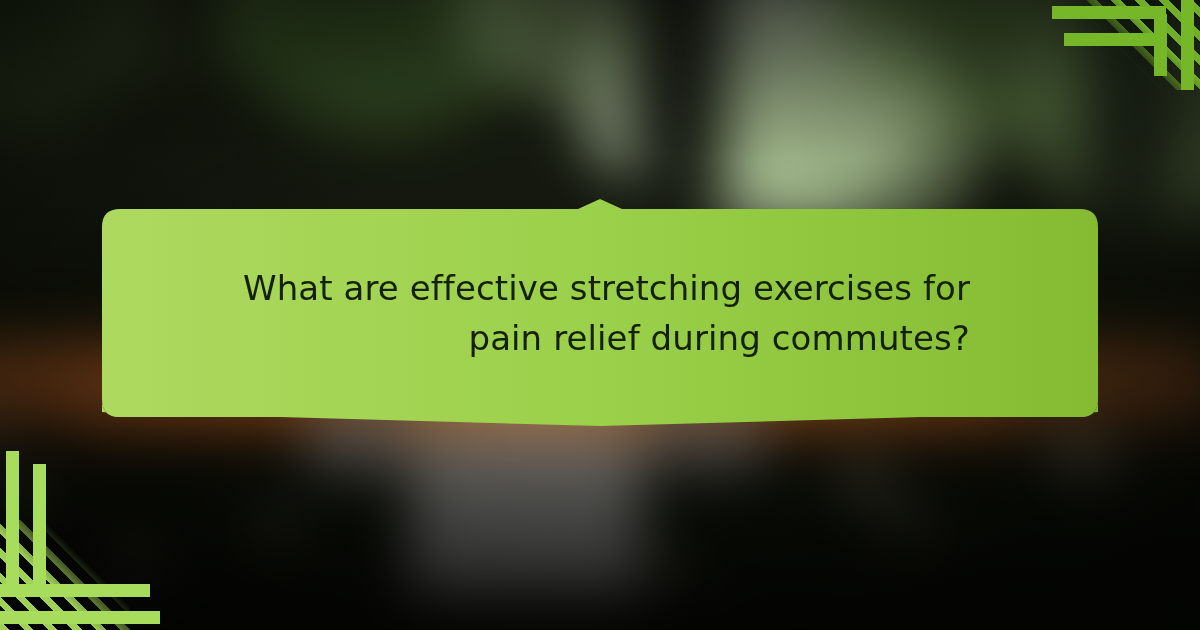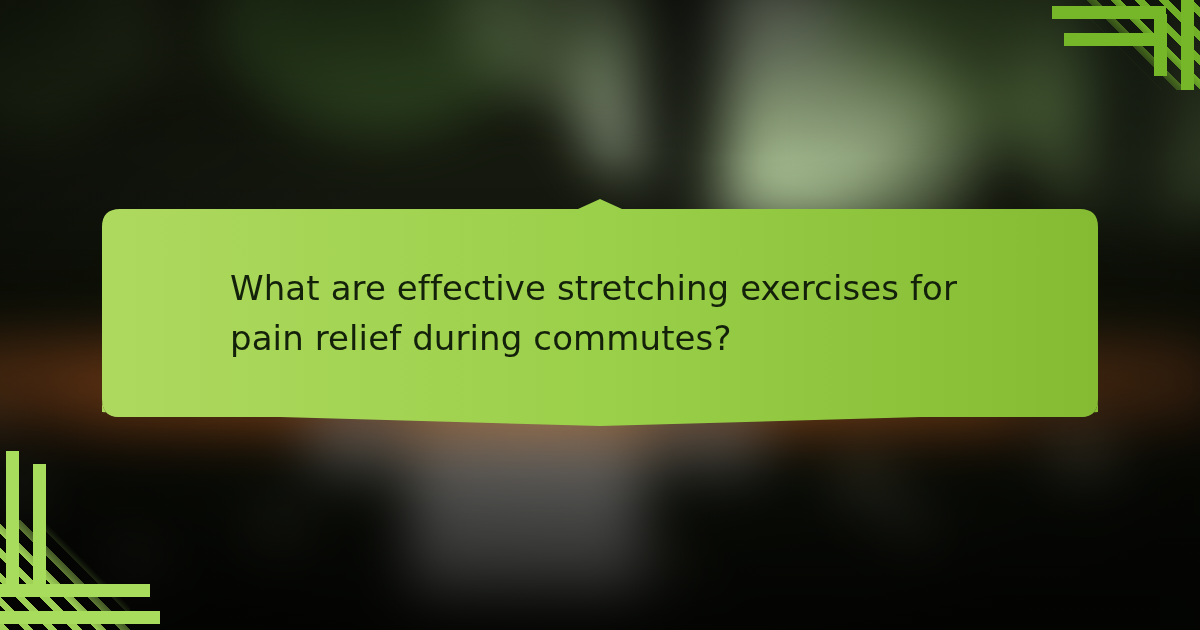--- a/index.html
+++ b/index.html
@@ -161,21 +161,21 @@
     width:996px; height:230px;
   }
   .card-shape { position:absolute; inset:0; }
   .card-shape svg { display:block; width:100%; height:100%; }
 
   .card-text {
     position:absolute; inset:0;
     display:flex; flex-direction:column;
     align-items:center; justify-content:center;
     padding:0 60px;
-    text-align:left;
+    text-align:right;
   }
   .headline {
     font-family:"DejaVu Sans", sans-serif;
     font-size:34px;
     line-height:1.48;
     font-weight:400;
     color:#14210a;
     letter-spacing:.1px;
     max-width:740px;
   }

